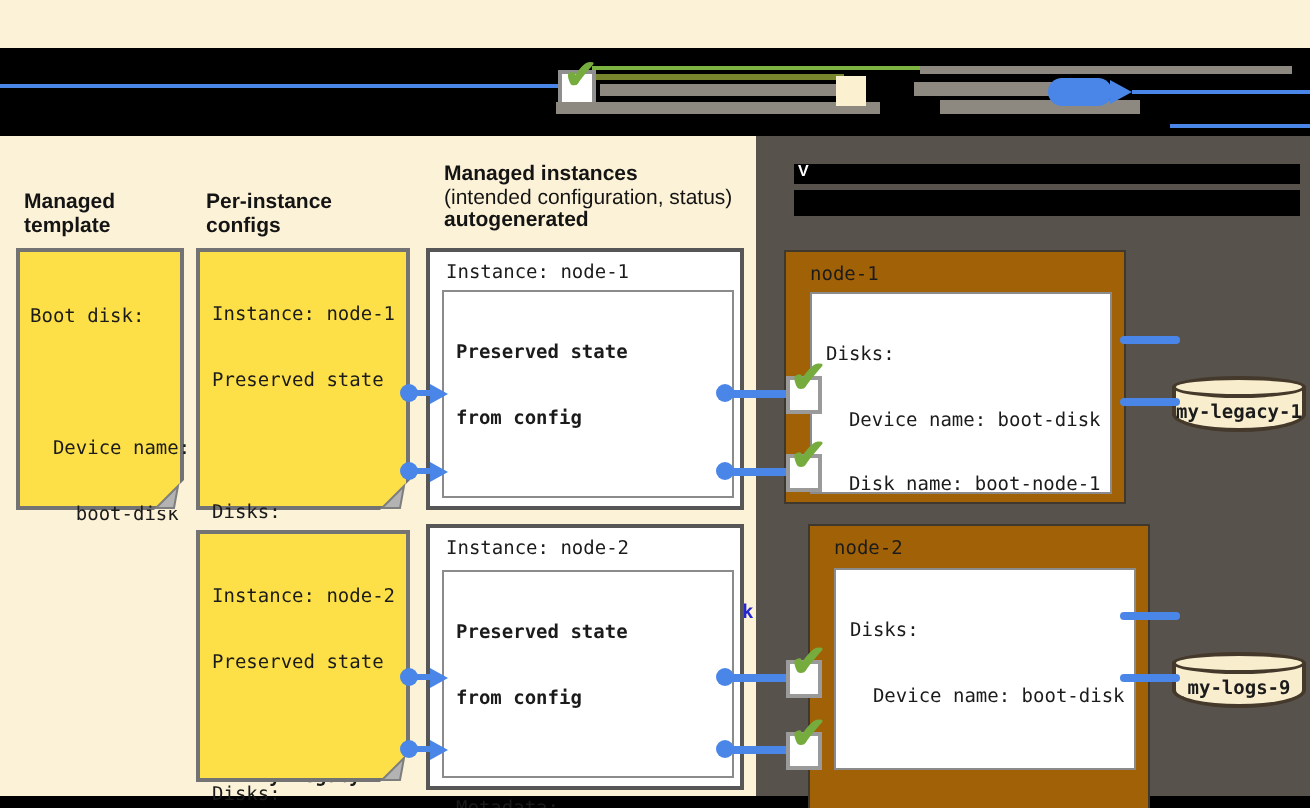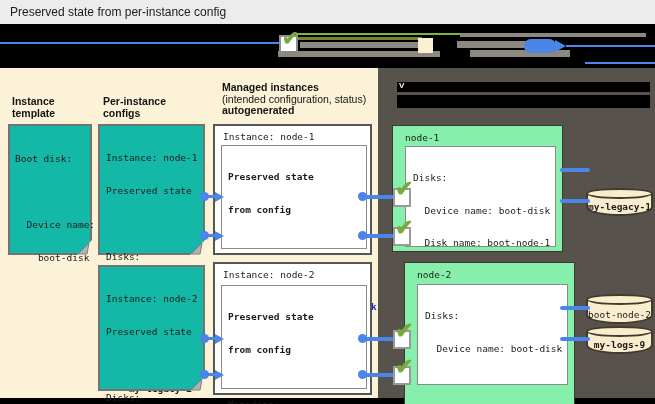--- a/index.html
+++ b/index.html
@@ -27,24 +27,24 @@
   .col-h .reg { font-weight: normal; }
 
   
   .mono { font-family: "DejaVu Sans Mono", "Liberation Mono", monospace; font-size: 9.5px; color: #1b1b1b; white-space: pre; }
   .ln { line-height: 11px; min-height: 11px; }
   .lnm { line-height: 10.5px; min-height: 10.5px; }
   .blue { color: #2525d2; font-weight: bold; }
   .bold { font-weight: bold; }
 
   
-  .doc { background: #14b8a6; border: 2px solid #737373; }
+  .doc { background: #fde047; border: 2px solid #737373; }
   .box-managed { background: #fff; border: 2px solid #565656; }
   .box-inner { position: absolute; background: #fff; border: 1.5px solid #8b8b8b; }
-  .node-box { background: #86efac; border: 1px solid #3e382e; }
+  .node-box { background: #a16207; border: 1px solid #3e382e; }
   .fold { position: absolute; right: -2px; bottom: -2px; }
 
   
   .dot { position: absolute; width: 9px; height: 9px; border-radius: 50%; background: #4a86e8; z-index: 5; }
   .cline { position: absolute; height: 3px; background: #4a86e8; z-index: 5; }
   .cline4 { position: absolute; height: 4px; background: #4a86e8; border-radius: 2px; z-index: 5; }
   .arr { position: absolute; width: 0; height: 0; border-left: 9px solid #4a86e8; border-top: 5px solid transparent; border-bottom: 5px solid transparent; z-index: 5; }
 
   
   .check { position: absolute; width: 18px; height: 19px; background: #fff; border: 2px solid #9a9a9a; z-index: 6; }
@@ -65,23 +65,20 @@
   .cyl { position: absolute; }
   .cyl-body { position: absolute; left: 0; right: 0; top: 5px; bottom: 0; background: #f8edcd; border: 2px solid #44392a; border-top: none; border-radius: 0 0 50% 50% / 0 0 9px 9px; }
   .cyl-top { position: absolute; left: 0; right: 0; top: 0; height: 11px; background: #f8edcd; border: 2px solid #44392a; border-radius: 50%; }
   .cyl-label { position: absolute; left: 0; right: 0; bottom: 4px; text-align: center; font-size: 9.5px; }
 </style>
 </head>
 <body>
 
 <div id="stage">
 
-  <div class="titlebar">
-    <div class="title">Preserved state from per-instance config</div>
-  </div>
 
   <div class="band">
     <div class="bline" style="left:0;top:18px;width:279px"></div>
     <div class="gline1" style="left:296px;top:9px;width:344px"></div>
     <div class="gline2" style="left:296px;top:13px;width:126px"></div>
     <div class="lgn-checkbox" style="left:279px;top:11px">
       <span class="check-glyph">✔</span>
     </div>
     <div class="gbar" style="left:300px;top:18px;width:122px;height:6px"></div>
     <div class="gbar" style="left:278px;top:27px;width:162px;height:6px"></div>
@@ -95,21 +92,21 @@
     <div class="bline" style="left:585px;top:38px;width:70px"></div>
   </div>
 
   <div class="panel"></div>
   <div class="hbar" style="left:397px;top:82px;width:253px;height:10px"></div>
   <div class="hbar" style="left:397px;top:95px;width:253px;height:13px"></div>
   <div class="hletter">V</div>
   <div class="botbar"></div>
 
   <div class="col-h" style="left:12px;top:96px">
-    <div>Instance</div>
+    <div>Managed</div>
     <div>template</div>
   </div>
   <div class="col-h" style="left:222px;top:82px">
     <div>Managed instances</div>
     <div class="reg">(intended configuration, status)</div>
     <div>autogenerated</div>
   </div>
   <div class="col-h" style="left:103px;top:96px">
     <div>Per-instance</div>
     <div>configs</div>
@@ -274,24 +271,19 @@
   <div class="cline4" style="left:560px;top:168px;width:30px"></div>
   <div class="cline4" style="left:560px;top:199px;width:30px"></div>
   <div class="cline4" style="left:560px;top:306px;width:30px"></div>
   <div class="cline4" style="left:560px;top:337px;width:30px"></div>
 
   <div class="cyl" style="left:586px;top:188px;width:67px;height:28px">
     <div class="cyl-body"></div>
     <div class="cyl-top"></div>
     <div class="cyl-label mono bold">my-legacy-1</div>
   </div>
-  <div class="cyl" style="left:586px;top:294px;width:67px;height:30px">
-    <div class="cyl-body"></div>
-    <div class="cyl-top"></div>
-    <div class="cyl-label mono">boot-node-2</div>
-  </div>
   <div class="cyl" style="left:586px;top:326px;width:67px;height:28px">
     <div class="cyl-body"></div>
     <div class="cyl-top"></div>
     <div class="cyl-label mono bold">my-logs-9</div>
   </div>
 
 </div>
 
 </body></html>

